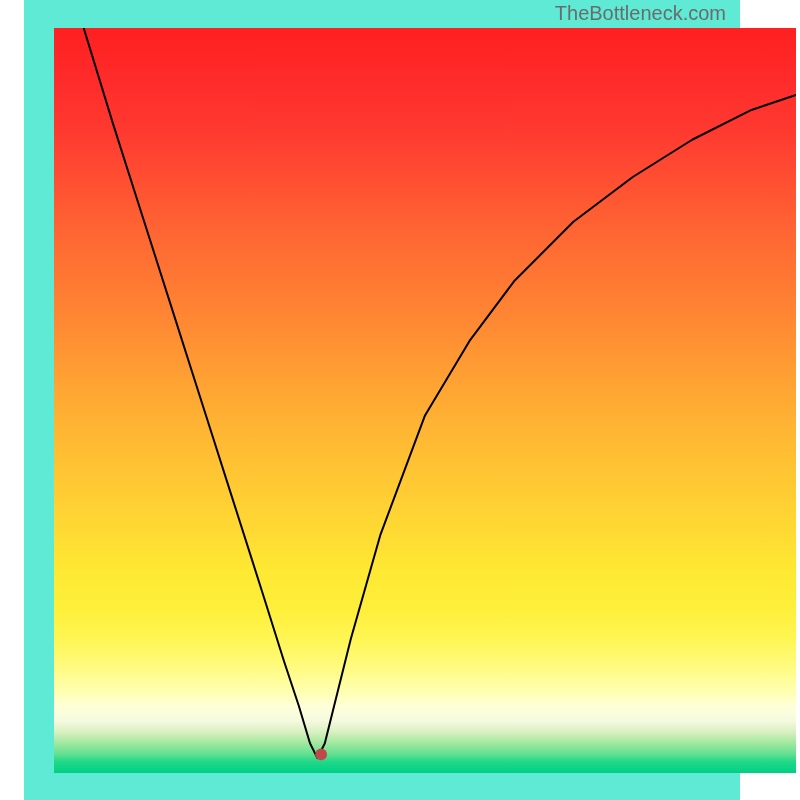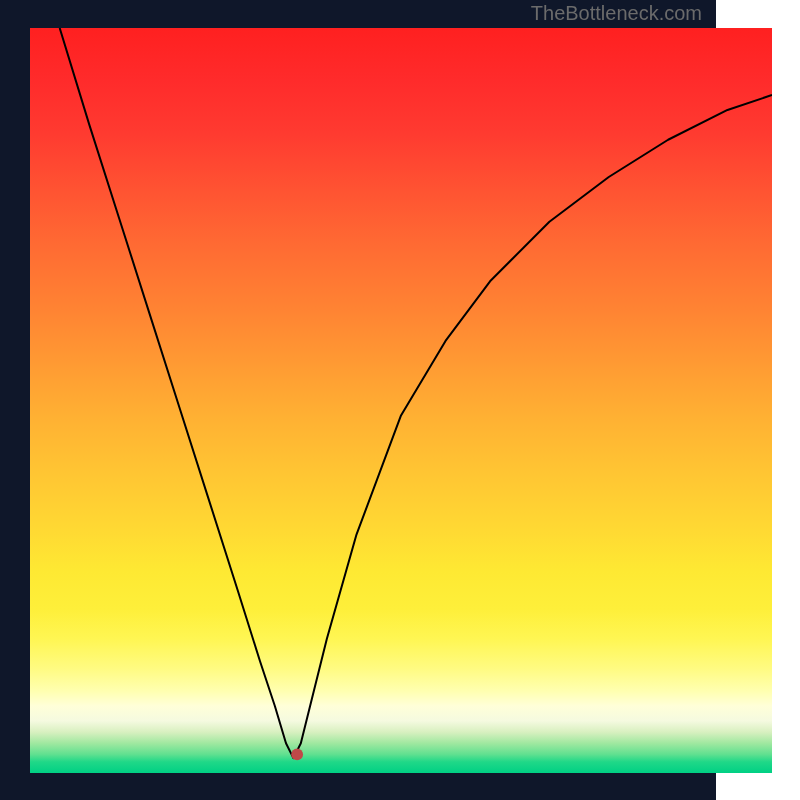--- a/index.html
+++ b/index.html
@@ -1,21 +1,22 @@
 <!DOCTYPE html>
 <html><head>
 <meta charset="utf-8">
 <style>
   * { margin: 0; padding: 0; box-sizing: border-box; }
   html, body { width: 800px; height: 800px; overflow: hidden; }
   .container {
     width: 716px;
     height: 800px;
-    background: #0f172a;
+    background: #5eead4;
     position: relative;
+    margin-left: 24px;
   }
   .watermark {
     position: absolute;
     top: 2px;
     right: 14px;
     font-family: Arial, sans-serif;
     font-size: 20px;
     color: #6b6b6b;
     font-weight: 500;
     z-index: 10;

